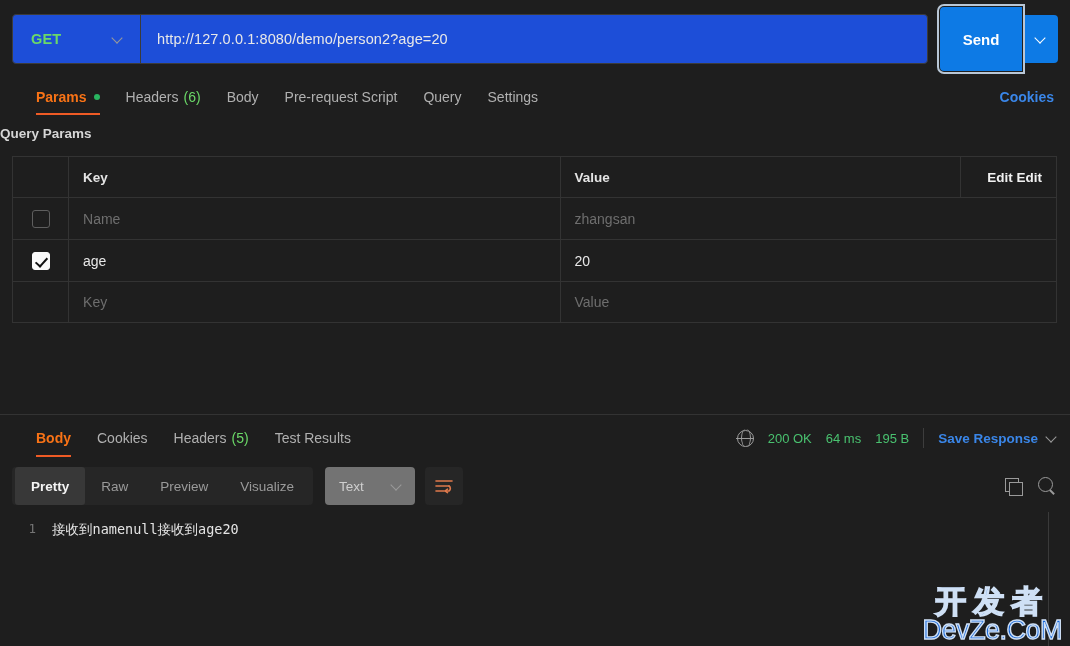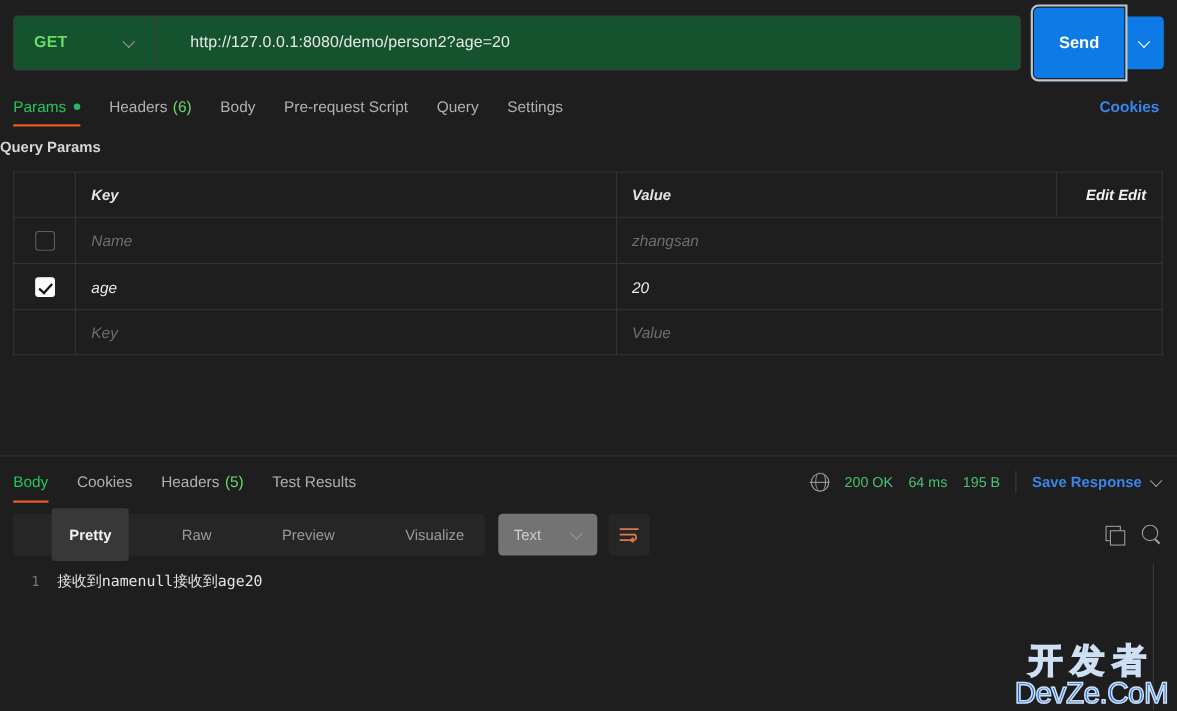--- a/index.html
+++ b/index.html
@@ -13,22 +13,21 @@
 
   
   .url-bar {
     position: absolute; left: 0; top: 0; width: 1070px; height: 78px;
     display: flex; align-items: center; padding: 14px 12px;
   }
   .method-url-group {
     flex: 1; height: 50px;
     display: flex; align-items: center;
     border: 1px solid #3b3b3b; border-radius: 4px;
-    background: #14532d;
-    gap: 16px;
+    background: #1d4ed8;
   }
   .method-select {
     width: 128px; height: 48px; flex: 0 0 128px;
     display: flex; align-items: center; justify-content: space-between;
     padding: 0 16px 0 18px;
     border-right: 1px solid #3b3b3b;
     cursor: pointer;
   }
   .method-label { color: #6bd968; font-size: 14.5px; font-weight: 600; letter-spacing: .2px; }
   .chev { display: inline-block; width: 11px; height: 11px; position: relative; }
@@ -67,21 +66,21 @@
   
   .req-tabs {
     position: absolute; left: 0; top: 78px; width: 1070px; height: 37px;
     display: flex; align-items: center; padding: 0 12px;
   }
   .tab {
     font-size: 14px; color: #b0b0b0; margin-right: 26px;
     position: relative; height: 37px; display: flex; align-items: center;
     cursor: pointer; white-space: nowrap;
   }
-  .tab.active { color: #22c55e; font-weight: 400; }
+  .tab.active { color: #f97316; font-weight: 700; margin-left: 24px; }
   .tab.active::after {
     content: ""; position: absolute; left: 0; right: 0; bottom: 0;
     height: 2px; background: #ef5b25;
   }
   .tab .cnt { color: #6bd968; margin-left: 5px; font-weight: 400; }
   .green-dot {
     width: 6px; height: 6px; border-radius: 50%;
     background: #29b560; margin-left: 7px; display: inline-block;
   }
   .cookies-link {
@@ -93,21 +92,21 @@
   .qp-title {
     position: absolute; left: 0; top: 126px;
     font-size: 13.5px; color: #d6d6d6; font-weight: 700;
   }
   .params-table {
     position: absolute; left: 12px; top: 156px; width: 1045px;
     border: 1px solid #333333; border-collapse: collapse;
   }
   .params-table td, .params-table th {
     border: 1px solid #333333; height: 41px; text-align: left;
-    font-weight: 400; padding: 0; font-style: italic;
+    font-weight: 400; padding: 0;
   }
   .col-chk { width: 56px; }
   .col-key { width: 491px; }
   .col-val { width: 400px; }
   .col-bulk { width: 96px; }
   .params-table thead th { height: 41px; }
   .th-text { font-size: 13.5px; color: #e4e4e4; font-weight: 700; padding-left: 14px; }
   .bulk-edit { font-size: 13.5px; color: #f0f0f0; font-weight: 700; text-align: right; padding-right: 14px; cursor: pointer; }
   .cell-text { font-size: 14px; color: #e8e8e8; padding-left: 14px; }
   .cell-ph { font-size: 14px; color: #6e6e6e; padding-left: 14px; }
@@ -162,24 +161,23 @@
   
   .body-toolbar {
     position: absolute; left: 12px; top: 466px; height: 40px;
     display: flex; align-items: center;
   }
   .seg-group {
     display: flex; align-items: center; background: #262626;
     border-radius: 4px; height: 38px; padding: 3px;
   }
   .seg {
-    height: 48px; padding: 16px 16px; display: flex; align-items: center;
+    height: 38px; padding: 16px 16px; display: flex; align-items: center;
     font-size: 13.5px; color: #9a9a9a; border-radius: 3px; cursor: pointer;
     white-space: nowrap;
-    margin-left: 32px;
   }
   .seg.active { background: #383838; color: #f4f4f4; font-weight: 700; }
   .type-select {
     margin-left: 12px; height: 38px; min-width: 90px;
     background: #737373; border-radius: 4px;
     display: flex; align-items: center; justify-content: space-between;
     padding: 0 12px 0 14px; cursor: pointer;
   }
   .type-label { font-size: 13.5px; color: #cfcfcf; margin-right: 14px; }
   .wrap-btn {

